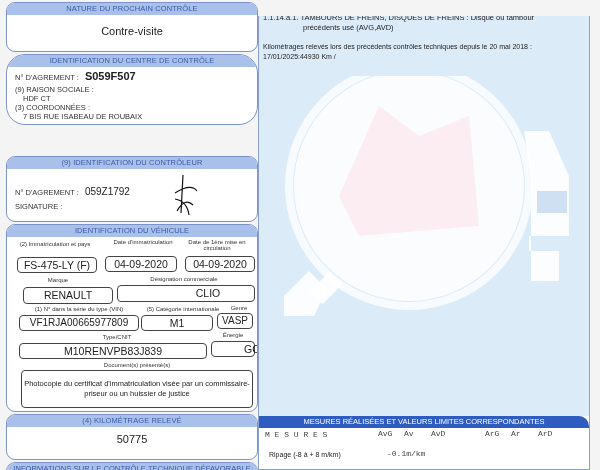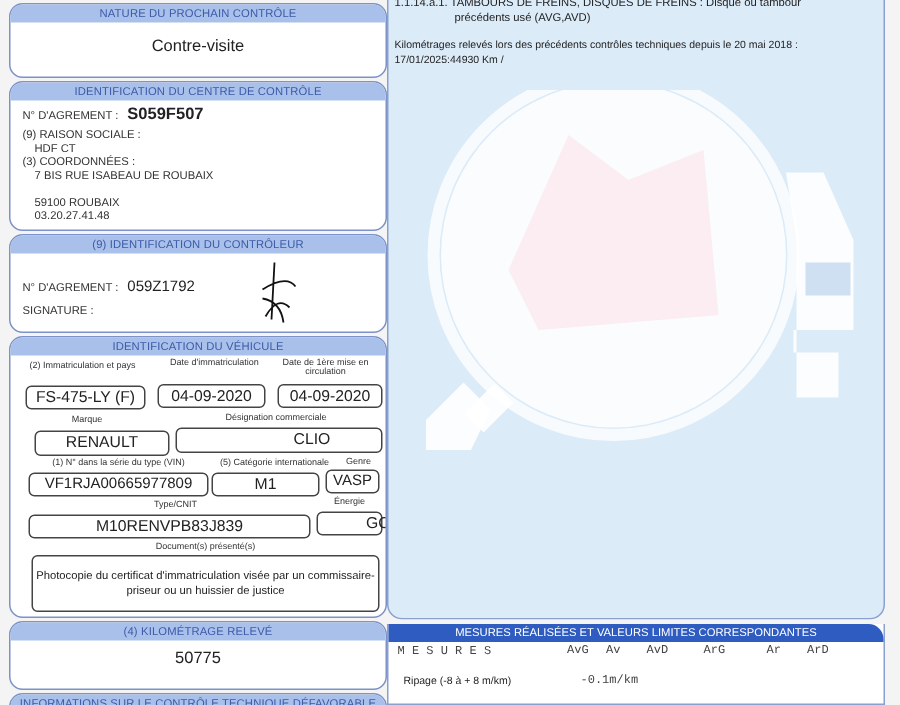--- a/index.html
+++ b/index.html
@@ -4,34 +4,34 @@
 <style>
   * { box-sizing: border-box; margin: 0; padding: 0; }
   body { width: 600px; height: 470px; overflow: hidden; background: #f4f4f4; font-family: "Liberation Sans", sans-serif; color: #222; position: relative; }
   .left { position: absolute; left: 6px; top: 0; width: 252px; }
   .card { position: absolute; left: 0; width: 252px; background: #fff; border: 1px solid #7d93c7; border-radius: 9px; overflow: hidden; }
   .card-head { height: 12px; background: #a9c1ea; color: #3c5aa8; font-size: 7.5px; text-align: center; line-height: 12px; text-transform: uppercase; letter-spacing: 0.1px; }
   .lbl { font-size: 7.5px; color: #333; text-transform: uppercase; }
   .small { font-size: 6px; color: #333; text-align: center; position: absolute; }
   .box { position: absolute; border: 1px solid #444; border-radius: 4px; font-size: 10.5px; text-align: center; background: #fff; }
   .right { position: absolute; left: 258px; top: 0; width: 336px; height: 470px; }
-  .rpanel { position: absolute; left: 0; top: 0; width: 332px; height: 413px; background: #dcebf8; border: 1px solid #8aa0d0; border-top: none; border-radius: 0 0 10px 10px; overflow: hidden; }
+  .rpanel { position: absolute; left: 0; top: 16px; width: 332px; height: 413px; background: #dcebf8; border: 1px solid #8aa0d0; border-top: none; border-radius: 0 0 10px 10px; overflow: hidden; }
   .mono { font-family: "Liberation Mono", monospace; }
 </style>
 </head>
 <body>
 
 <div class="left">
 
   <div class="card" style="top:2px;height:50px;">
     <div class="card-head">NATURE DU PROCHAIN CONTRÔLE</div>
     <div style="text-align:center;font-size:11px;margin-top:10px;">Contre-visite</div>
   </div>
 
-  <div class="card" style="top:54px;height:100px;">
+  <div class="card" style="top:54px;height:71px;border-radius:19px;">
     <div class="card-head">IDENTIFICATION DU CENTRE DE CONTRÔLE</div>
     <div style="padding:3px 0 0 8px;">
       <div style="display:flex;align-items:baseline;gap:6px;">
         <span class="lbl">N° D'AGREMENT :</span>
         <span style="font-weight:bold;font-size:11px;">S059F507</span>
       </div>
       <div class="lbl" style="margin-top:3px;">(9) RAISON SOCIALE :</div>
       <div class="lbl" style="padding-left:8px;">HDF CT</div>
       <div class="lbl">(3) COORDONNÉES :</div>
       <div class="lbl" style="padding-left:8px;">7 BIS RUE ISABEAU DE ROUBAIX</div>
@@ -114,19 +114,19 @@
     <div style="position:absolute;left:4px;top:27px;font-size:7px;">Kilométrages relevés lors des précédents contrôles techniques depuis le 20 mai 2018 :</div>
     <div style="position:absolute;left:4px;top:37px;font-size:7px;">17/01/2025:44930 Km /</div>
   </div>
 
   <div style="position:absolute;left:0;top:416px;width:332px;height:54px;background:#fff;border:1px solid #8aa0d0;border-top:none;">
     <div style="height:12px;background:#2f5cc0;color:#fff;font-size:7.5px;text-align:center;line-height:12px;border-radius:0 10px 0 0;">MESURES RÉALISÉES ET VALEURS LIMITES CORRESPONDANTES</div>
     <div class="mono" style="position:absolute;left:6px;top:14px;font-size:8px;color:#444;">M E S U R E S</div>
     <div class="mono" style="position:absolute;left:119px;top:13px;font-size:8px;color:#444;">AvG</div>
     <div class="mono" style="position:absolute;left:145px;top:13px;font-size:8px;color:#444;">Av</div>
     <div class="mono" style="position:absolute;left:172px;top:13px;font-size:8px;color:#444;">AvD</div>
-    <div class="mono" style="position:absolute;left:210px;top:13px;font-size:8px;color:#444;">ArG</div>
+    <div class="mono" style="position:absolute;left:226px;top:13px;font-size:8px;color:#444;">ArG</div>
     <div class="mono" style="position:absolute;left:252px;top:13px;font-size:8px;color:#444;">Ar</div>
     <div class="mono" style="position:absolute;left:279px;top:13px;font-size:8px;color:#444;">ArD</div>
     <div style="position:absolute;left:10px;top:35px;font-size:7px;">Ripage (-8 à + 8 m/km)</div>
     <div class="mono" style="position:absolute;left:128px;top:33px;font-size:8px;color:#444;">-0.1m/km</div>
   </div>
 </div>
 
 </body></html>

